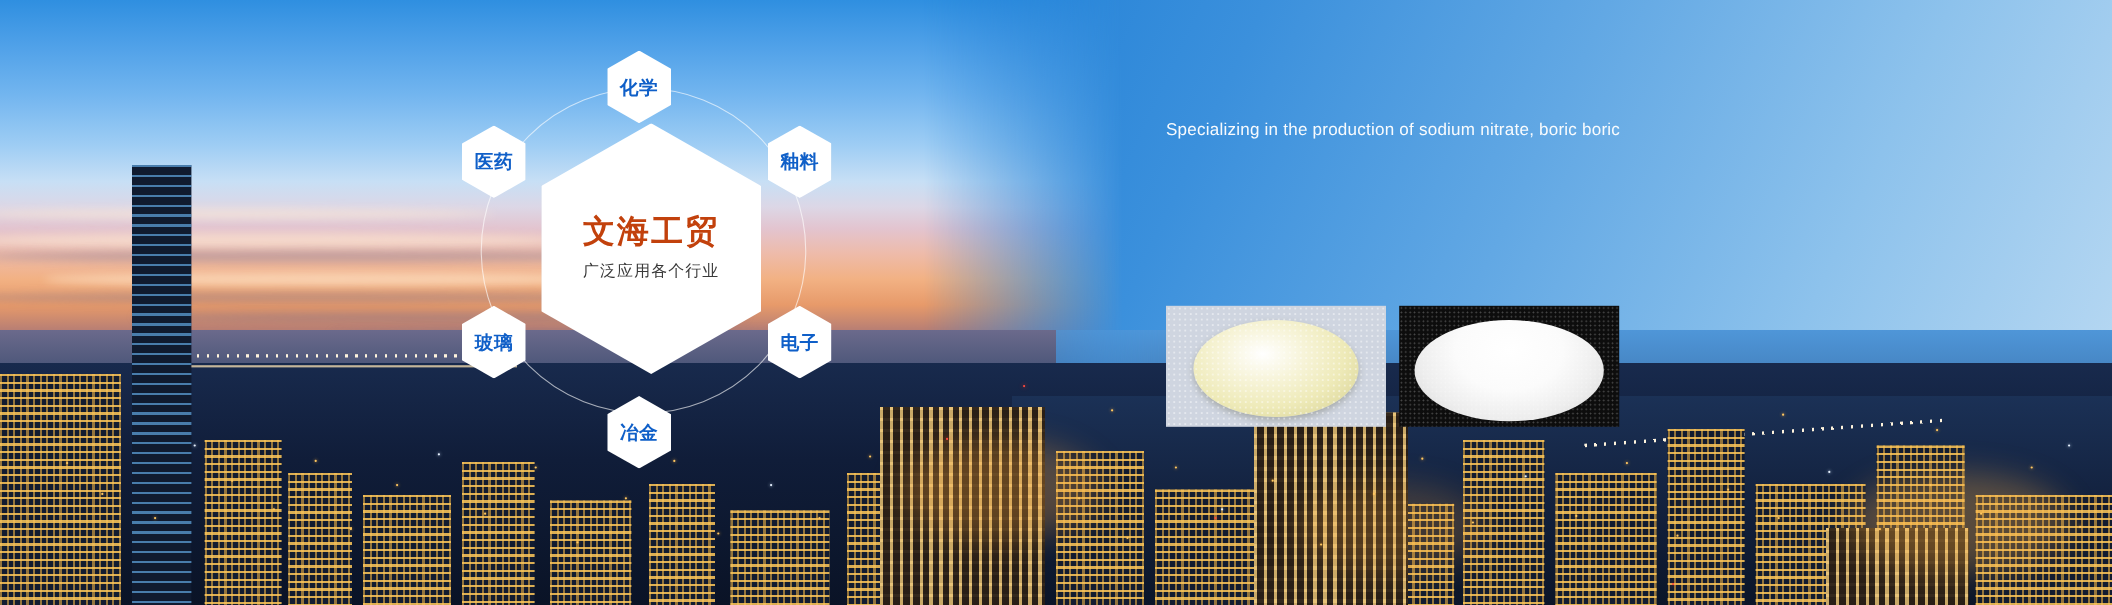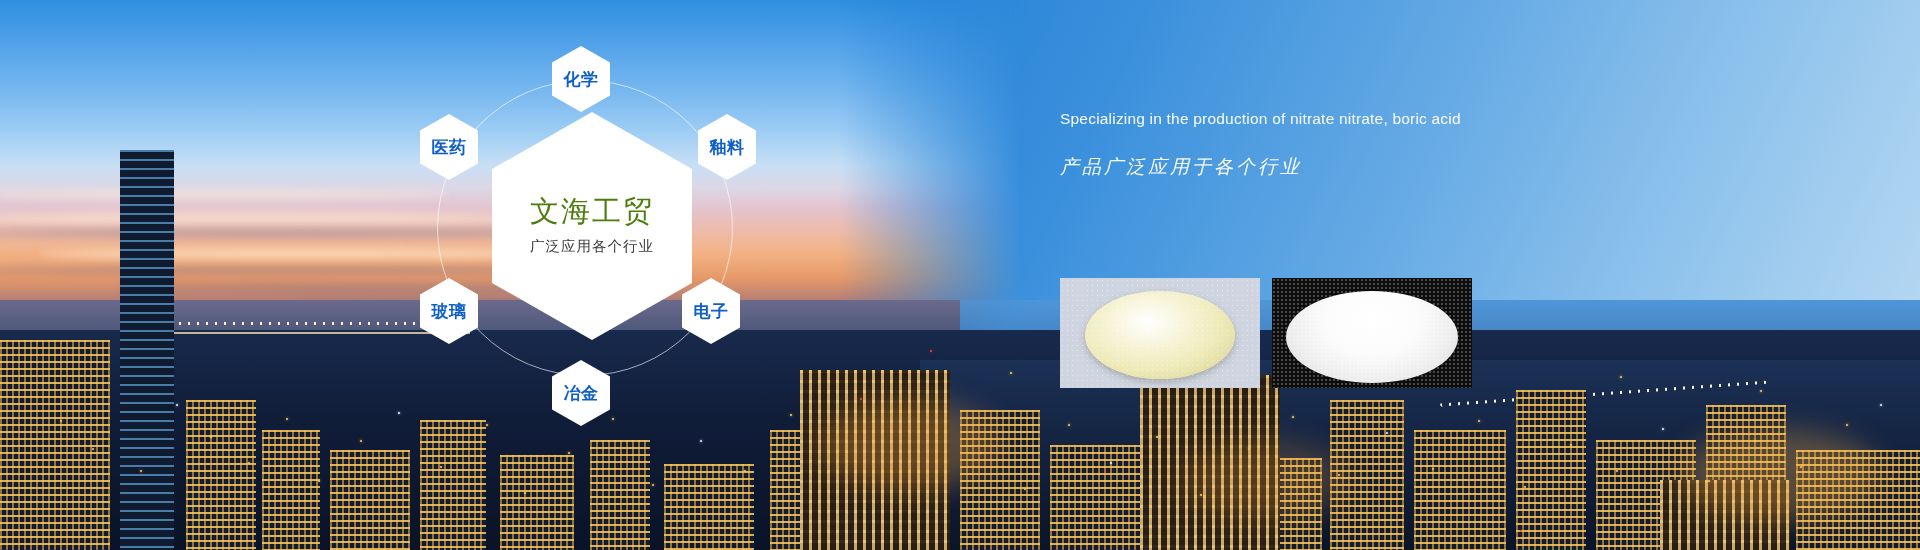--- a/index.html
+++ b/index.html
@@ -117,30 +117,30 @@
   .hex.small .lbl{
     color:#0f5fc8; font-size:17px; font-weight:bold; letter-spacing:.5px;
     line-height:1;
   }
 
   .hex.center{
     width:200px; height:228px;
     left:62px; top:82px;
   }
   .hex.center .title{
-    color:#4d7c0f; font-size:29px; font-weight:normal; letter-spacing:2px; line-height:1.1;
+    color:#c2410c; font-size:29px; font-weight:bold; letter-spacing:2px; line-height:1.1;
   }
   .hex.center .sub{
     color:#3a3a3a; font-size:14.5px; letter-spacing:1px; margin-top:9px;
   }
 
   
   .h-chem  { left:122px; top:16px; }   
   .h-glaze { left:268px; top:84px; }   
-  .h-elec  { left:252px; top:248px;align-items:center; }  
+  .h-elec  { left:268px; top:248px;align-items:center; }  
   .h-metal { left:122px; top:330px; }  
   .h-glass { left:-10px; top:248px; }  
   .h-med   { left:-10px; top:84px; }   
 
   
   .copy{ position:absolute; left:1060px; top:100px; width:760px; }
   .copy .h1{
     color:#ffffff; font-size:37px; font-weight:bold; letter-spacing:3px;
     text-shadow:0 1px 4px rgba(10,50,100,.35);
     line-height:1.2;
@@ -319,22 +319,21 @@
     </div>
     <div class="hex small h-glass">
       <span class="lbl">玻璃</span>
     </div>
     <div class="hex small h-med">
       <span class="lbl">医药</span>
     </div>
   </div>
 
   <div class="copy">
-    <div class="h2">Specializing in the production of nitrate nitrate, boric acid</div>
-    <div class="h3">产品广泛应用于各个行业</div>
+    <div class="h2">Specializing in the production of sodium nitrate, boric boric</div>
   </div>
 
   <div class="photos">
     <div class="photo cream">
       <div class="pile"></div>
       <div class="spec"></div>
     </div>
     <div class="photo white">
       <div class="pile"></div>
       <div class="spec"></div>

